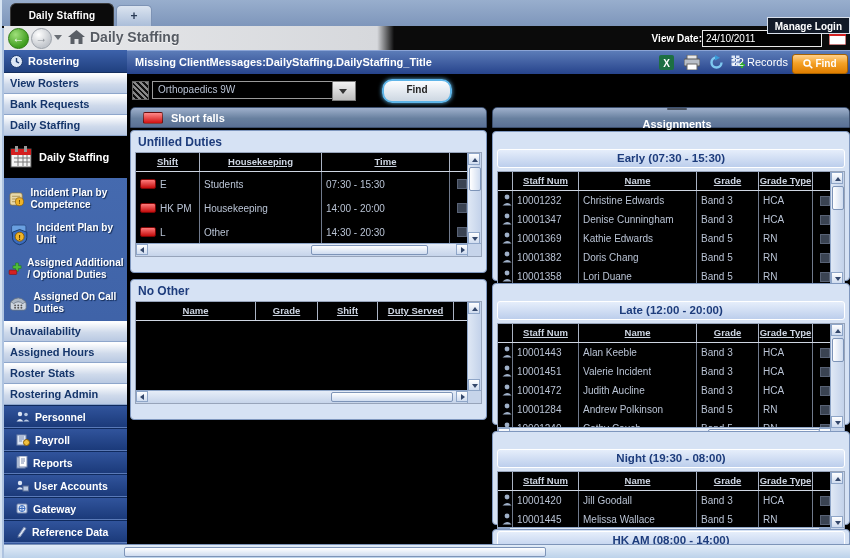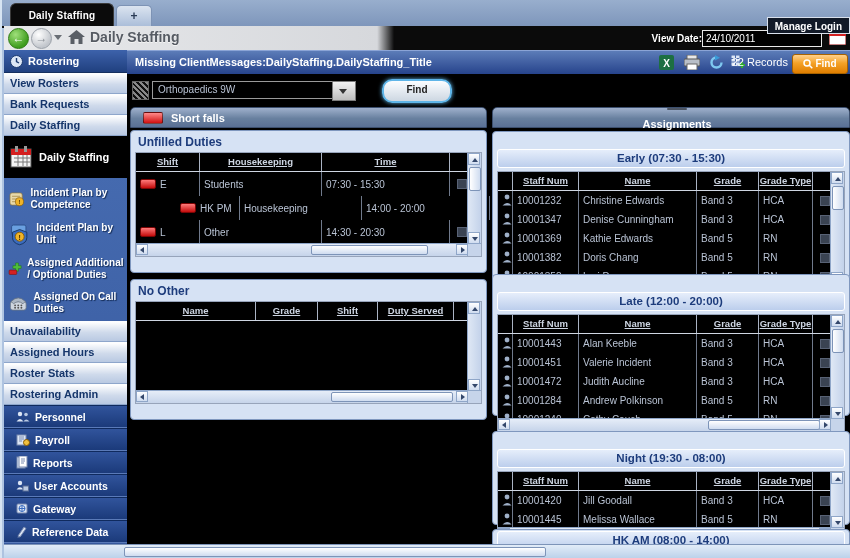--- a/index.html
+++ b/index.html
@@ -303,21 +303,21 @@
             <div class="g-cell" style="width: 122px;">
               <span class="cell-txt">Students</span>
             </div>
             <div class="g-cell" style="width: 128px;">
               <span class="cell-txt">07:30 - 15:30</span>
             </div>
             <div class="g-cell last" style="width: 14px;">
               <span class="tail-ic"></span>
             </div>
           </div>
-          <div class="g-row" style="height: 24px; padding-left: 40px;">
+          <div class="g-row" style="height: 24px;">
             <div class="g-cell" style="width: 64px;">
               <span class="red-chip"></span>
               <span class="cell-txt">HK PM</span>
             </div>
             <div class="g-cell" style="width: 122px;">
               <span class="cell-txt">Housekeeping</span>
             </div>
             <div class="g-cell" style="width: 128px;">
               <span class="cell-txt">14:00 - 20:00</span>
             </div>
@@ -519,21 +519,21 @@
         </div>
       <div class="hscroll">
           <div class="h-arrow l"></div>
           <div class="h-thumb" style="left:210px;width:110px;"></div>
           <div class="h-arrow r"></div>
         </div>
       <div class="corner"></div>
     </div>
   </div>
 
-  <div class="panel as-panel" style="left:490px;top:274px;width:358px;height:142px;">
+  <div class="panel as-panel" style="left:490px;top:283px;width:358px;height:142px;">
     <div class="sec-title">Late (12:00 - 20:00)</div>
     <div class="g" style="height:116px;">
       <div class="g-head">
           <div class="g-hcell" style="width: 15px;"></div>
           <div class="g-hcell" style="width: 66px;">Staff Num</div>
           <div class="g-hcell" style="width: 118px;">Name</div>
           <div class="g-hcell" style="width: 62px;">Grade</div>
           <div class="g-hcell" style="width: 54px;">Grade Type</div>
           <div class="g-hcell last" style="width: 14px;"></div>
         </div>

